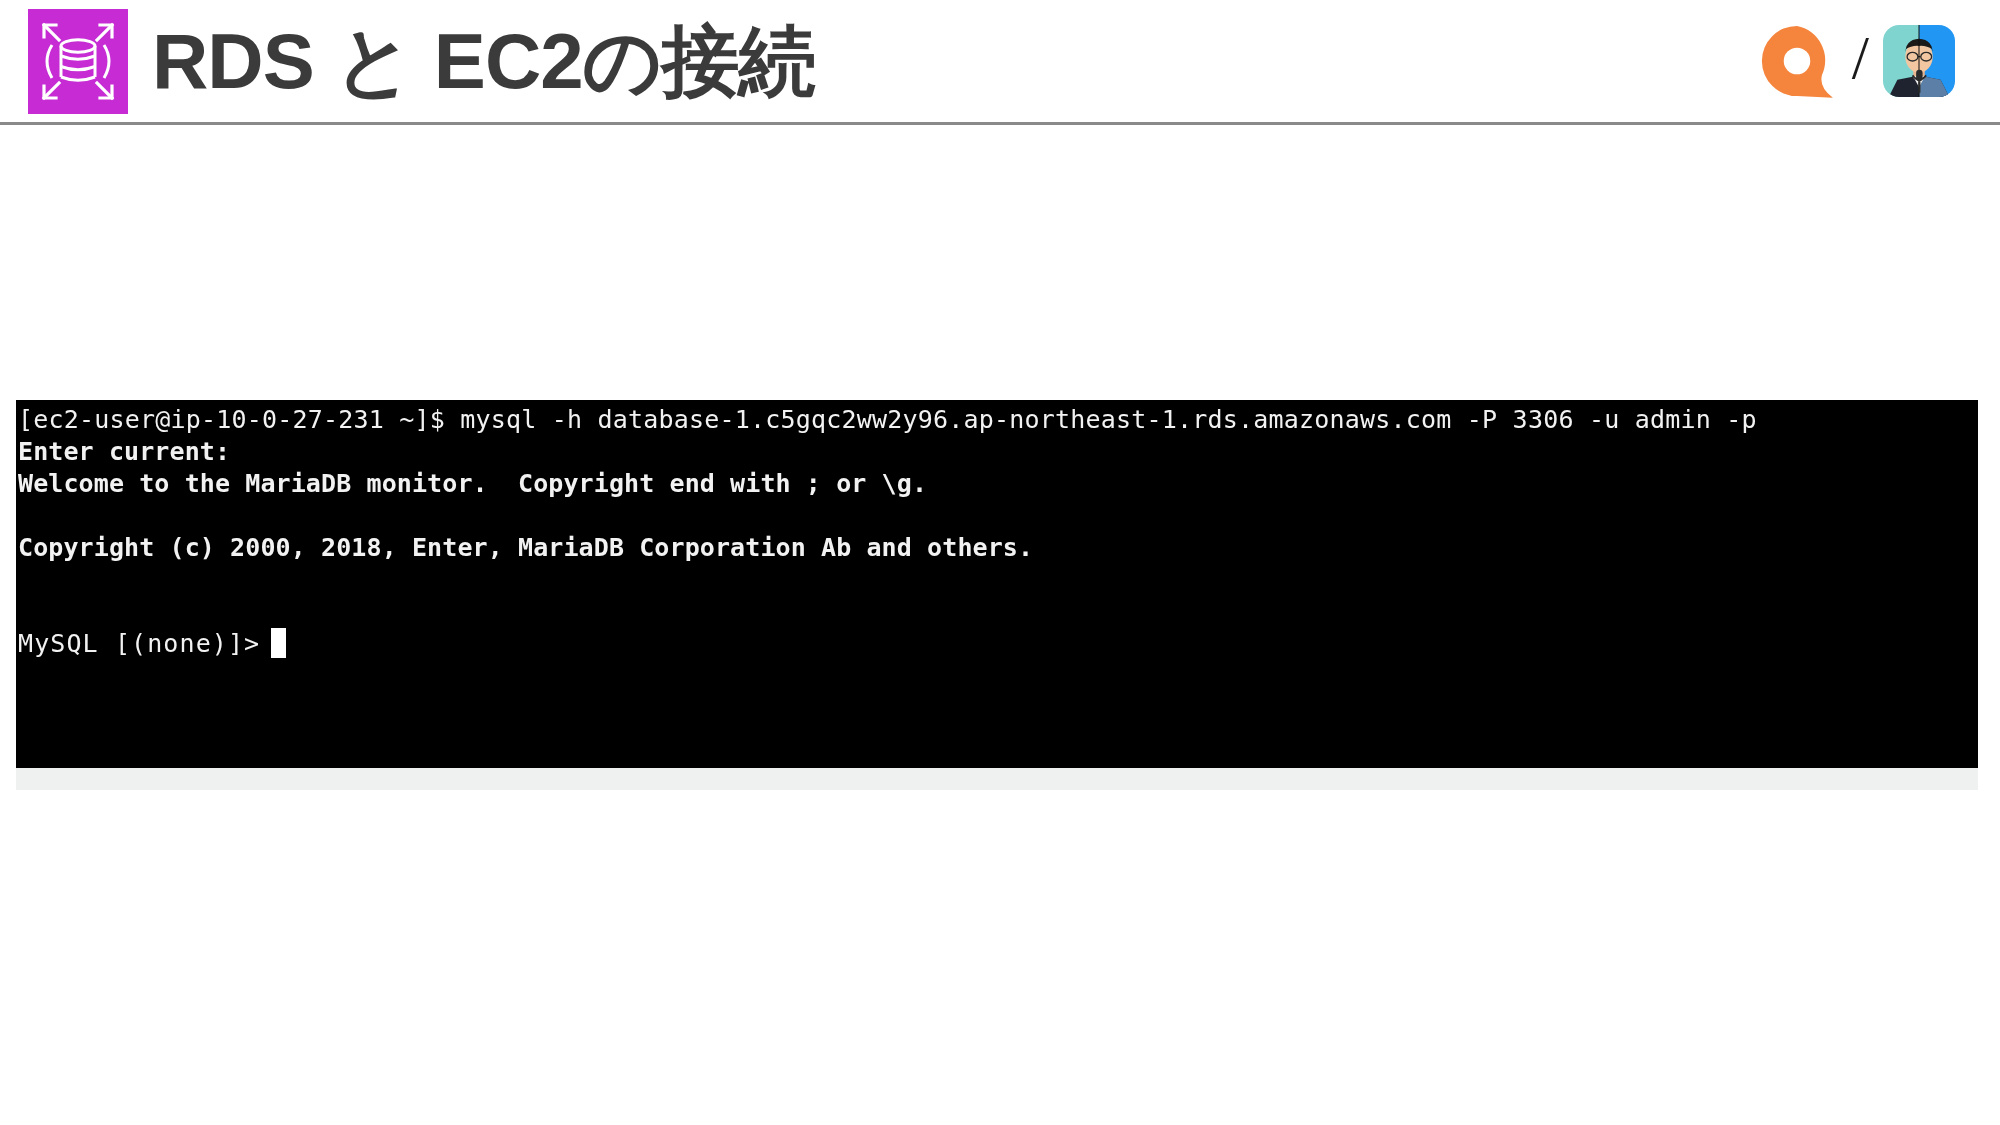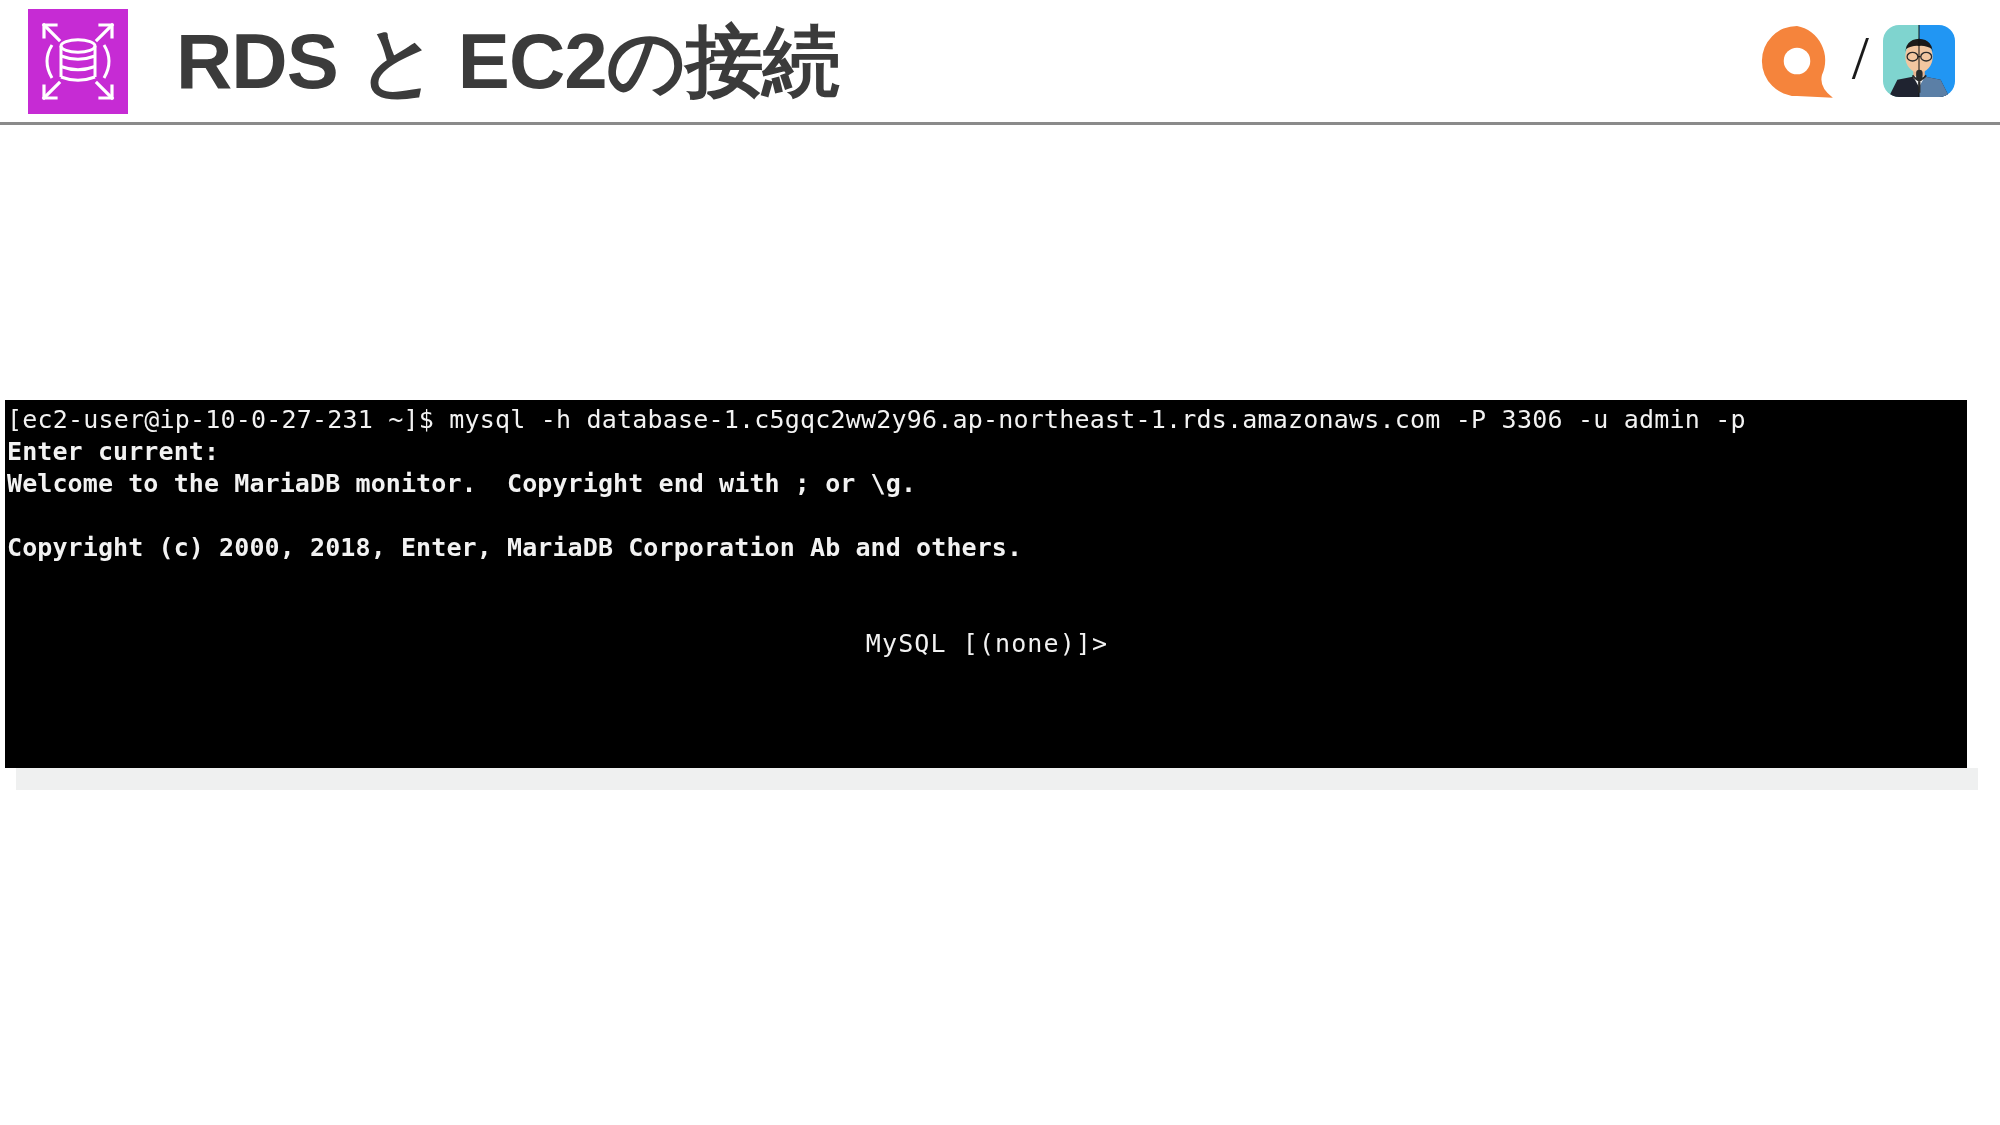--- a/index.html
+++ b/index.html
@@ -33,21 +33,21 @@
     height: 105px;
     margin-left: 28px;
     background: #C62BD4;
     display: block;
     flex: 0 0 auto;
     position: relative;
   }
   .rds-icon svg { display: block; width: 100%; height: 100%; }
 
   .slide-title {
-    margin-left: 48px;
+    margin-left: 24px;
     font-size: 78px;
     font-weight: bold;
     color: #3b3b3b;
     letter-spacing: -1px;
     white-space: nowrap;
     line-height: 1;
     flex: 0 0 auto;
     text-align: center;
   }
 
@@ -84,21 +84,21 @@
     position: absolute;
     left: 0; top: 125px;
     width: 2000px;
     height: 1000px;
     background: #ffffff;
   }
 
   
   .terminal {
     position: absolute;
-    left: 5px;
+    left: 16px;
     top: 275px;          
     width: 1962px;
     height: 368px;
     background: #000000;
     overflow: hidden;
     box-sizing: border-box;
     padding: 4px 0 0 0;
   }
   .term-line {
     font-family: "DejaVu Sans Mono", "Liberation Mono", monospace;
@@ -115,22 +115,20 @@
   }
   .term-line.out {
     font-weight: bold;
     letter-spacing: 0.1px;
   }
   .term-line.blank { height: 32px; }
   .term-line.prompt {
     font-weight: normal;
     letter-spacing: 1.1px;
     display: flex;
-    align-items: center;
-    flex-direction: column;
   }
   .term-cursor {
     display: inline-block;
     width: 15px;
     height: 30px;
     background: #ffffff;
     margin-left: 11px;
     vertical-align: middle;
   }
 

